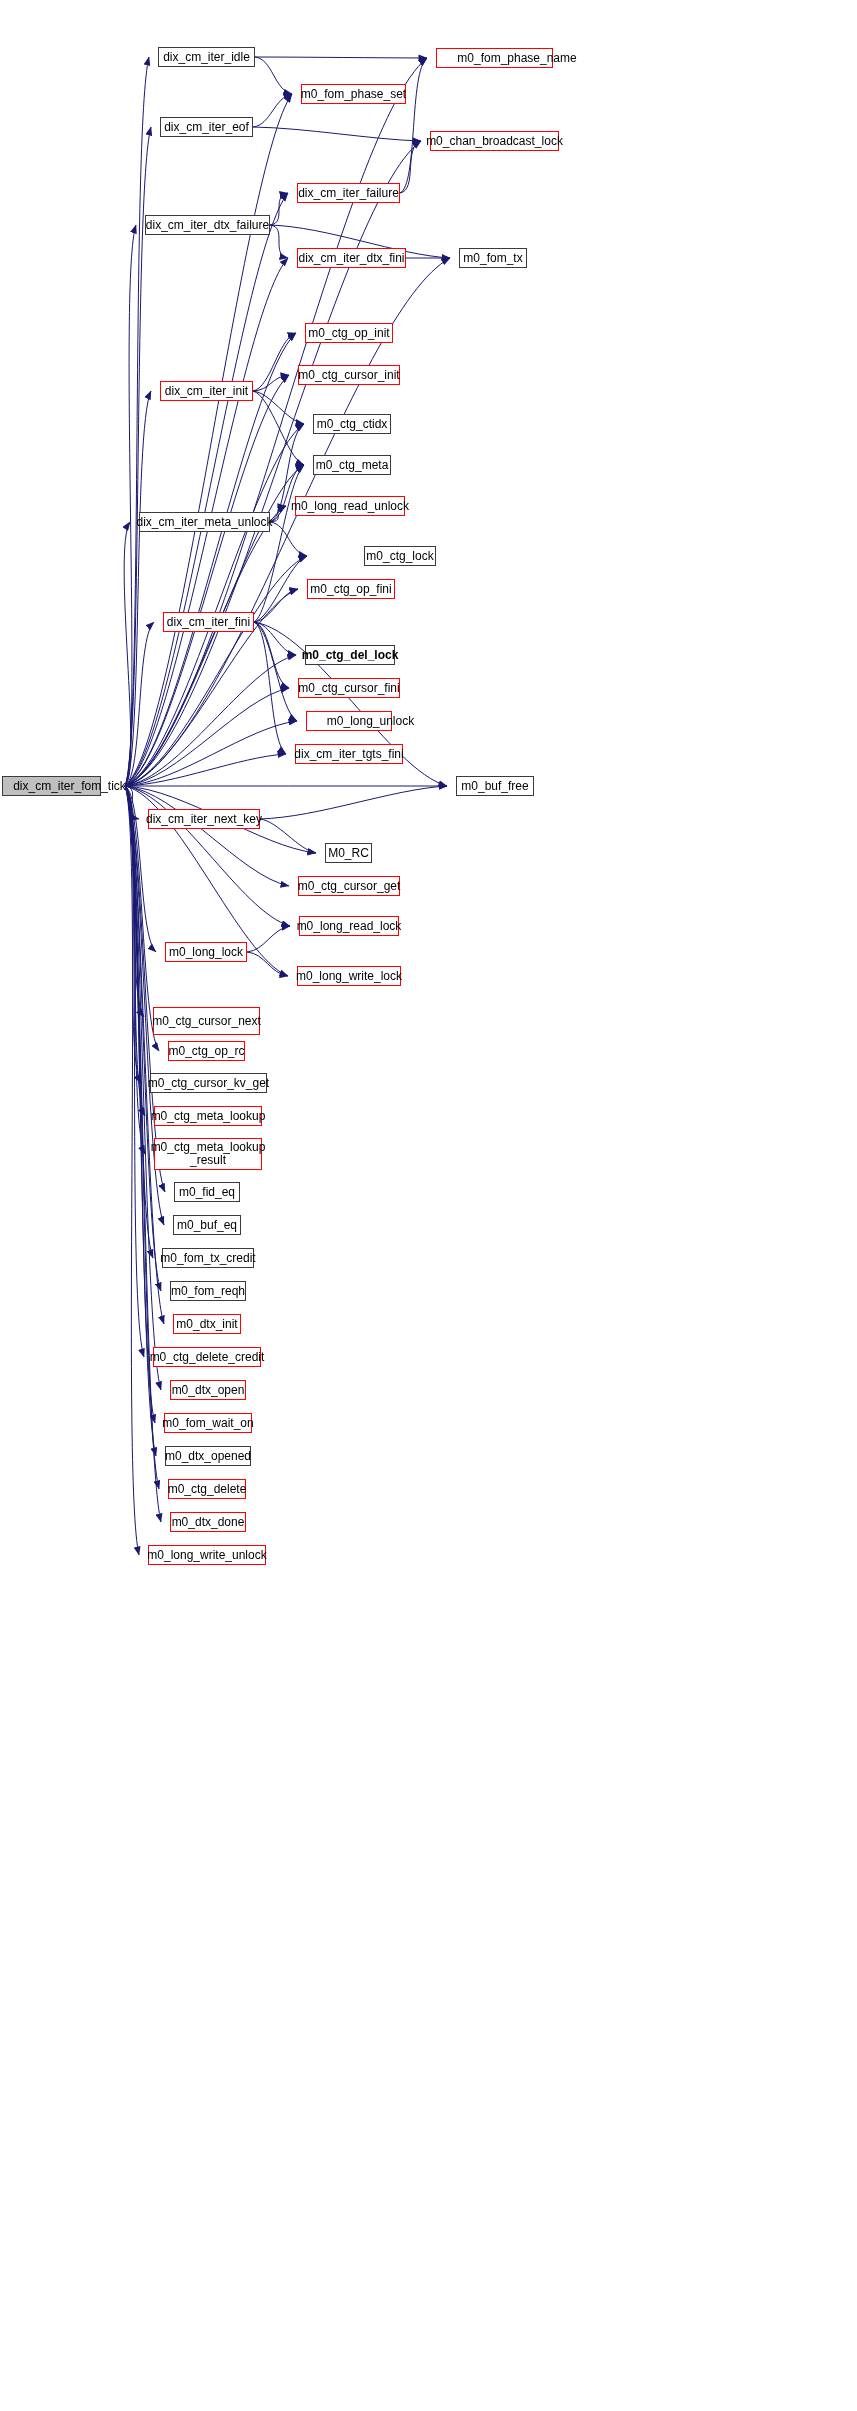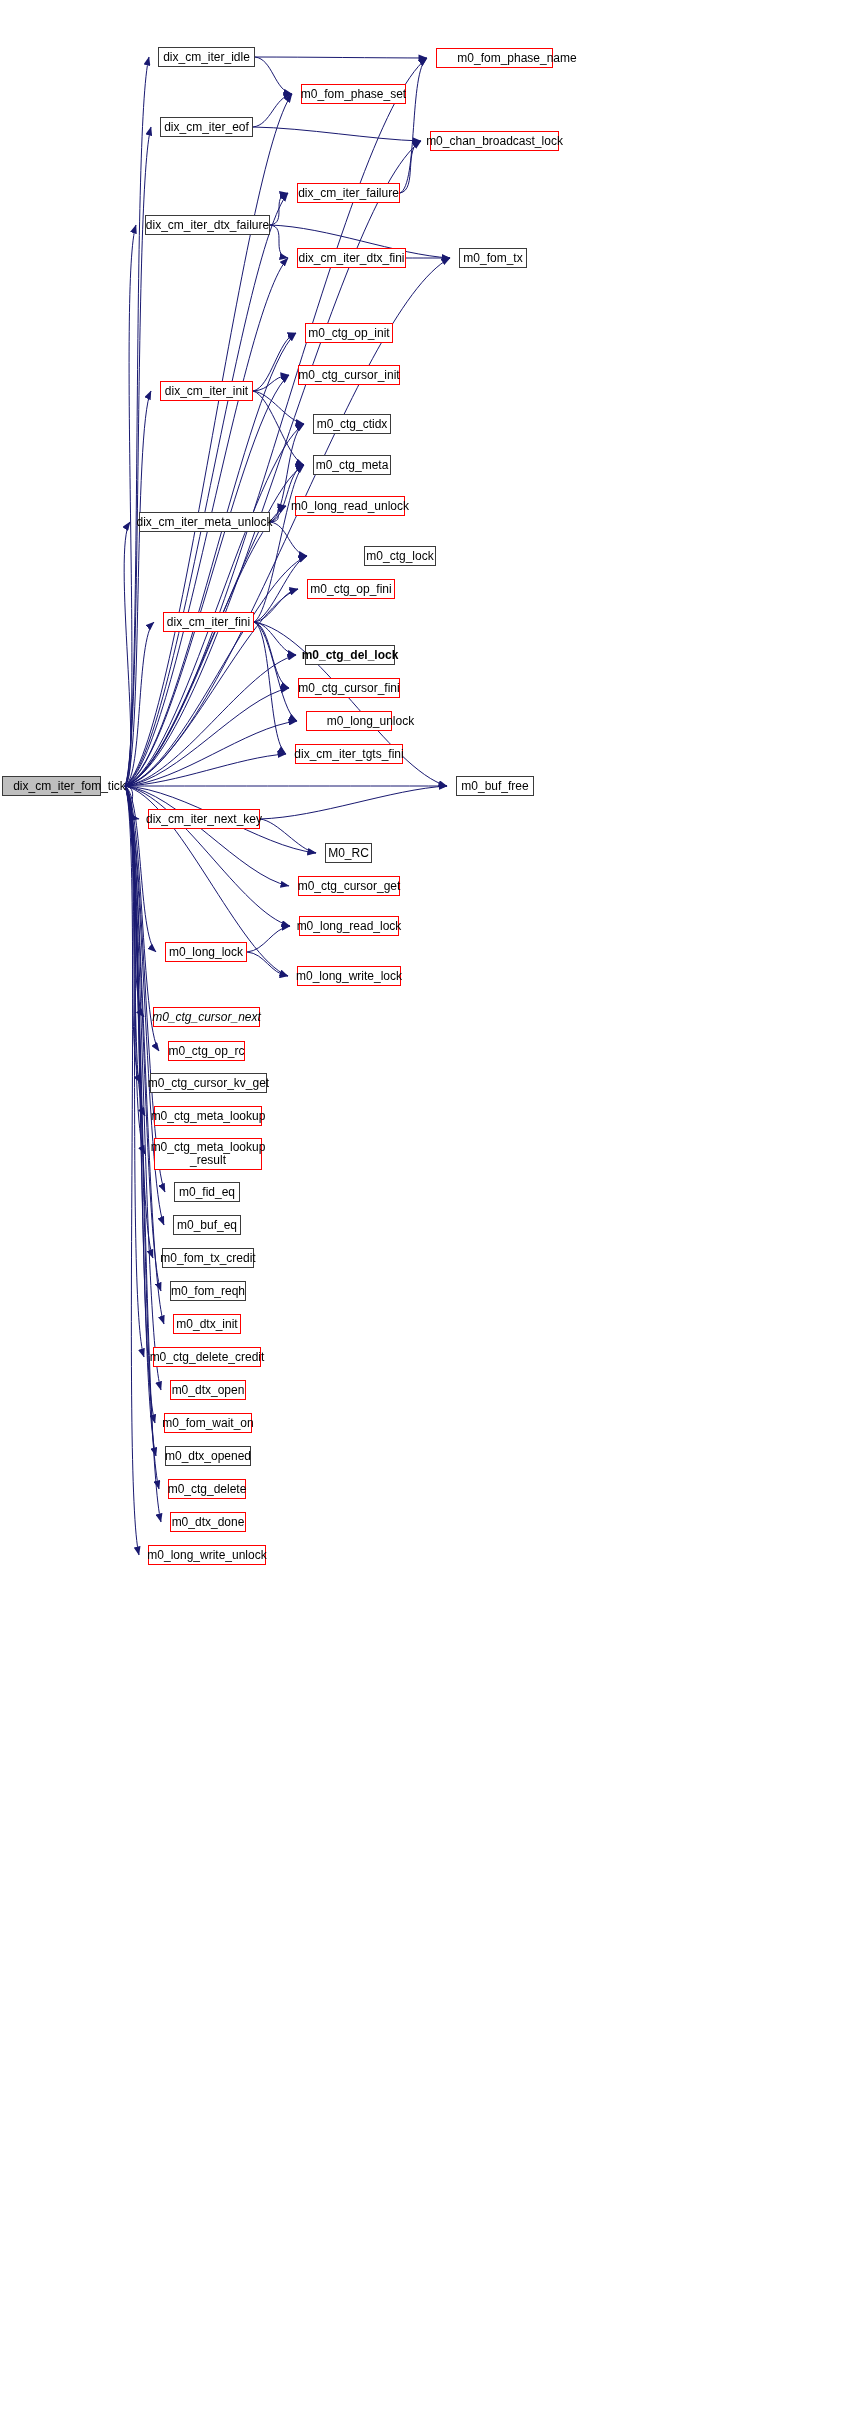--- a/index.html
+++ b/index.html
@@ -127,21 +127,21 @@
       <div class="node red" style="left: 298px; top: 678px; width: 102px; height: 20px;">m0_ctg_cursor_fini</div>
       <div class="node red" style="left: 306px; top: 711px; width: 86px; height: 20px; padding-left: 43px;">m0_long_unlock</div>
       <div class="node red" style="left: 295px; top: 744px; width: 108px; height: 20px;">dix_cm_iter_tgts_fini</div>
       <div class="node black" style="left: 456px; top: 776px; width: 78px; height: 20px;">m0_buf_free</div>
       <div class="node red" style="left: 148px; top: 809px; width: 112px; height: 20px;">dix_cm_iter_next_key</div>
       <div class="node black" style="left: 325px; top: 843px; width: 47px; height: 20px;">M0_RC</div>
       <div class="node red" style="left: 298px; top: 876px; width: 102px; height: 20px;">m0_ctg_cursor_get</div>
       <div class="node red" style="left: 299px; top: 916px; width: 100px; height: 20px;">m0_long_read_lock</div>
       <div class="node red" style="left: 165px; top: 942px; width: 82px; height: 20px;">m0_long_lock</div>
       <div class="node red" style="left: 297px; top: 966px; width: 104px; height: 20px;">m0_long_write_lock</div>
-      <div class="node red" style="left: 153px; top: 1007px; width: 107px; height: 20px; font-style: italic;">m0_ctg_cursor_next</div>
+      <div class="node red" style="left: 153px; top: 1007px; width: 107px; height: 28px;">m0_ctg_cursor_next</div>
       <div class="node red" style="left: 168px; top: 1041px; width: 77px; height: 20px;">m0_ctg_op_rc</div>
       <div class="node black" style="left: 150px; top: 1073px; width: 117px; height: 20px;">m0_ctg_cursor_kv_get</div>
       <div class="node red" style="left: 154px; top: 1106px; width: 108px; height: 20px;">m0_ctg_meta_lookup</div>
       <div class="node red" style="left: 154px; top: 1138px; width: 108px; height: 32px;">m0_ctg_meta_lookup
 _result</div>
       <div class="node black" style="left: 174px; top: 1182px; width: 66px; height: 20px;">m0_fid_eq</div>
       <div class="node black" style="left: 173px; top: 1215px; width: 68px; height: 20px;">m0_buf_eq</div>
       <div class="node black" style="left: 162px; top: 1248px; width: 92px; height: 20px;">m0_fom_tx_credit</div>
       <div class="node black" style="left: 170px; top: 1281px; width: 76px; height: 20px;">m0_fom_reqh</div>
       <div class="node red" style="left: 173px; top: 1314px; width: 68px; height: 20px;">m0_dtx_init</div>

